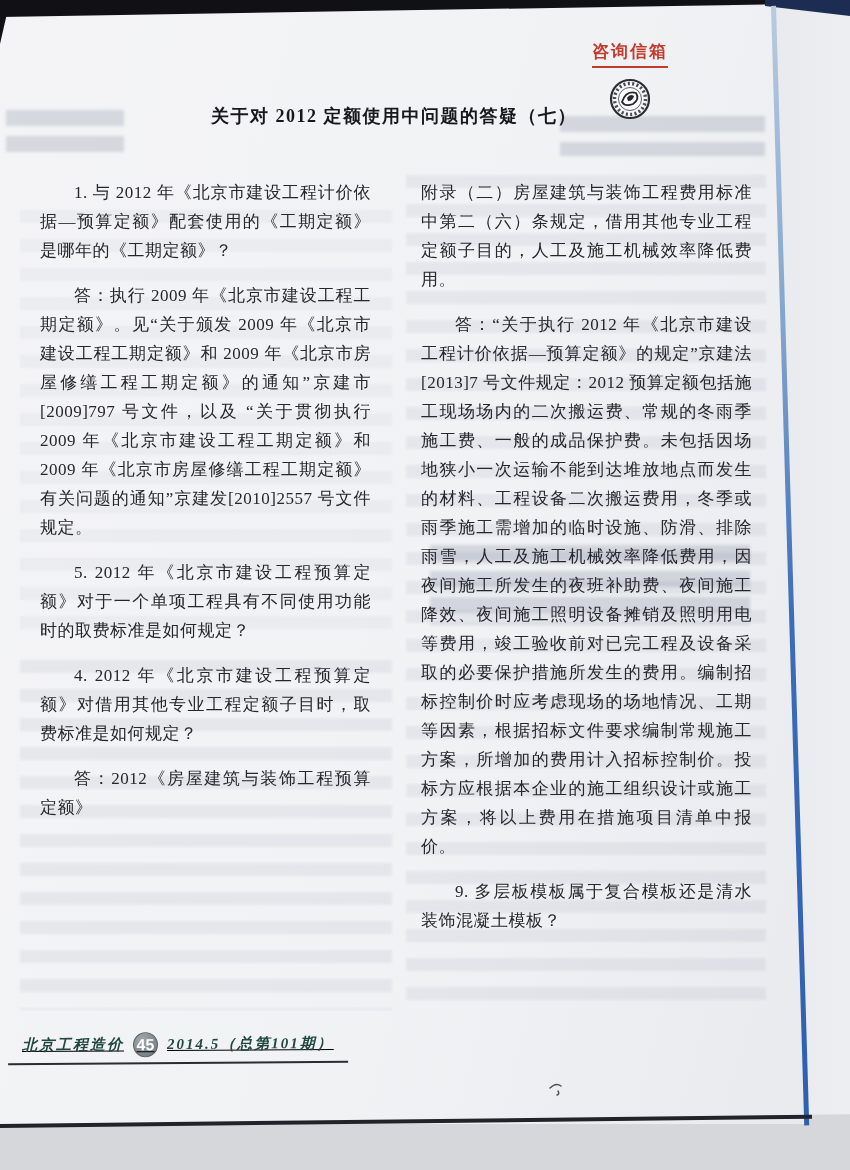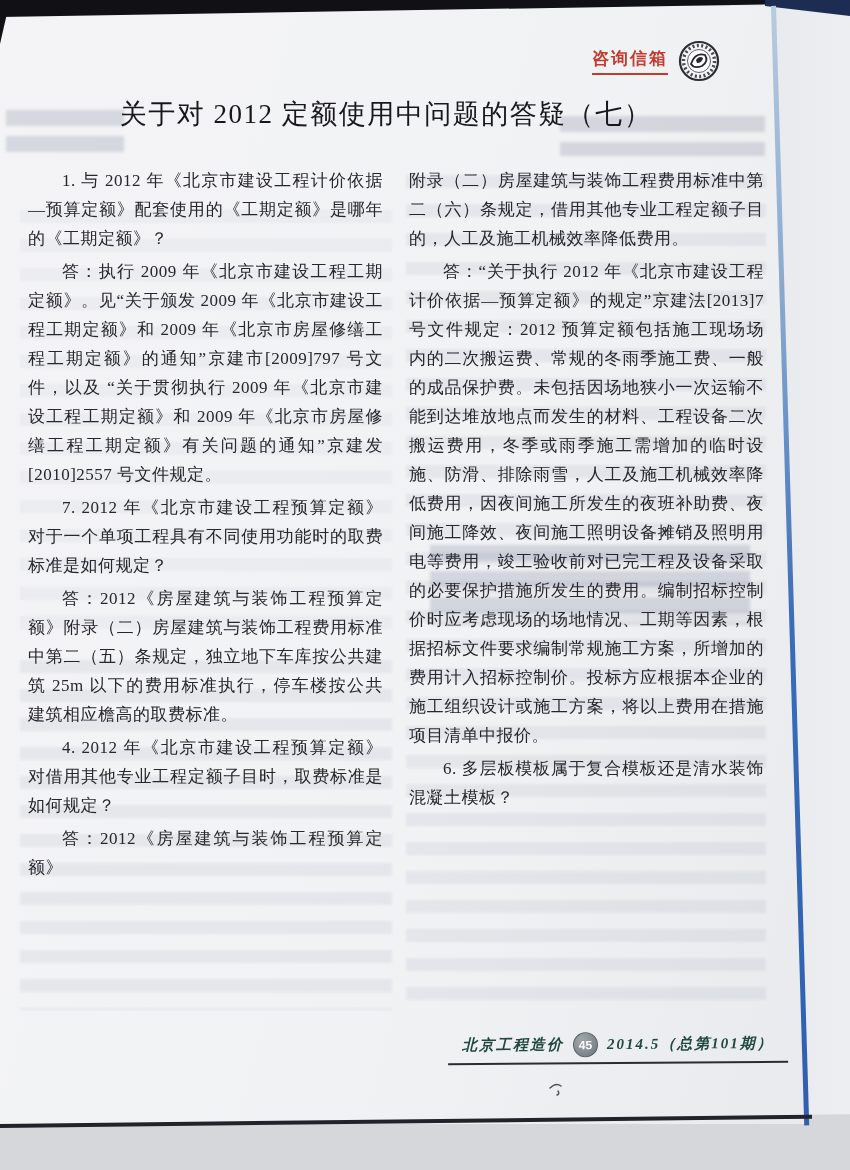--- a/index.html
+++ b/index.html
@@ -71,67 +71,67 @@
   }
   .ghost.faint{
     background:repeating-linear-gradient(180deg,
       rgba(108,118,145,0.05) 0 13px,rgba(0,0,0,0) 13px 29px);
   }
 
   .content{position:absolute;inset:0;}
 
   .header{
     position:absolute;top:40px;left:592px;
-    display:flex;align-items:center;gap:10px;
+    display:flex;align-items:center;gap:10px;flex-direction:column;
   }
   .header-label{
     font-family:"Liberation Sans","DejaVu Sans",sans-serif;
     font-size:17px;font-weight:bold;color:var(--accent-red);
     letter-spacing:2px;border-bottom:2.5px solid var(--accent-red);
     padding-bottom:3px;white-space:nowrap;
   }
   .seal{display:block;}
 
   .title{
-    position:absolute;top:96px;left:0;width:772px;margin:0;
-    text-align:center;font-size:27px;font-weight:400;color:#17171c;
+    position:absolute;top:96px;left:0;width:772px;margin:8px;
+    text-align:center;font-size:18px;font-weight:700;color:#17171c;
     letter-spacing:1.5px;
   }
 
   .columns{
     position:absolute;top:162px;left:24px;width:744px;
     display:flex;gap:18px;
   }
   .col{flex:1;min-width:0;}
   .para{
-    margin:4px;text-indent:2em;text-align:justify;
+    margin:16px;text-indent:2em;text-align:justify;
     font-size:17px;line-height:29px;color:var(--ink);
     letter-spacing:0.5px;
   }
   .para.flush{text-indent:0;}
 
   .footer{
-    position:absolute;top:1032px;left:16px;width:772px;
-    display:flex;justify-content:flex-end;
+    position:absolute;top:1032px;left:8px;width:772px;
+    display:flex;justify-content:flex-start;text-decoration:underline;
   }
   .footer-inner{
     display:flex;align-items:center;gap:9px;
     border-bottom:2px solid #2b2b30;padding:0 14px 5px 14px;
     transform:rotate(-0.4deg);
   }
   .footer-journal,.footer-issue{
     font-style:italic;font-weight:bold;font-size:15px;
     color:var(--footer-green);letter-spacing:2px;white-space:nowrap;
   }
   .page-badge{
     width:23px;height:23px;border-radius:50%;
     background:radial-gradient(circle at 35% 30%,#a0a8ae,#6e767d);
     border:1px solid #585e64;color:#fff;
     font-family:"Liberation Sans","DejaVu Sans",sans-serif;
-    font-size:12px;font-weight:bold;
+    font-size:16px;font-weight:bold;
     display:flex;align-items:center;justify-content:center;
   }
   .pen-mark{position:absolute;left:548px;top:1082px;}
 </style>
 </head>
 <body>
 
 <div class="scan">
 
   <div class="behind-right"></div>
@@ -164,29 +164,28 @@
         <path d="M18,20 Q21,15 25,18 Q24,23 19,23 Z" fill="#26262e"></path>
       </svg>
     </div>
 
     <h1 class="title">关于对 2012 定额使用中问题的答疑（七）</h1>
 
     <div class="columns">
       <div class="col">
           <p class="para">1. 与 2012 年《北京市建设工程计价依据—预算定额》配套使用的《工期定额》是哪年的《工期定额》？</p>
           <p class="para">答：执行 2009 年《北京市建设工程工期定额》。见“关于颁发 2009 年《北京市建设工程工期定额》和 2009 年《北京市房屋修缮工程工期定额》的通知”京建市[2009]797 号文件，以及 “关于贯彻执行 2009 年《北京市建设工程工期定额》和 2009 年《北京市房屋修缮工程工期定额》有关问题的通知”京建发[2010]2557 号文件规定。</p>
-          <p class="para">7. 2012 年《北京市建设工程预算定额》对于一个单项工程具有不同使用功能时的取费标准是如何规定？</p>
-          <p class="para">答：2012《房屋建筑与装饰工程预算定额》附录（二）房屋建筑与装饰工程费用标准中第二（五）条规定，独立地下车库按公共建筑 25m 以下的费用标准执行，停车楼按公共建筑相应檐高的取费标准。</p>
+          <p class="para">5. 2012 年《北京市建设工程预算定额》对于一个单项工程具有不同使用功能时的取费标准是如何规定？</p>
           <p class="para">4. 2012 年《北京市建设工程预算定额》对借用其他专业工程定额子目时，取费标准是如何规定？</p>
           <p class="para">答：2012《房屋建筑与装饰工程预算定额》</p>
         </div>
       <div class="col">
           <p class="para flush">附录（二）房屋建筑与装饰工程费用标准中第二（六）条规定，借用其他专业工程定额子目的，人工及施工机械效率降低费用。</p>
           <p class="para">答：“关于执行 2012 年《北京市建设工程计价依据—预算定额》的规定”京建法[2013]7 号文件规定：2012 预算定额包括施工现场场内的二次搬运费、常规的冬雨季施工费、一般的成品保护费。未包括因场地狭小一次运输不能到达堆放地点而发生的材料、工程设备二次搬运费用，冬季或雨季施工需增加的临时设施、防滑、排除雨雪，人工及施工机械效率降低费用，因夜间施工所发生的夜班补助费、夜间施工降效、夜间施工照明设备摊销及照明用电等费用，竣工验收前对已完工程及设备采取的必要保护措施所发生的费用。编制招标控制价时应考虑现场的场地情况、工期等因素，根据招标文件要求编制常规施工方案，所增加的费用计入招标控制价。投标方应根据本企业的施工组织设计或施工方案，将以上费用在措施项目清单中报价。</p>
-          <p class="para">6. 多层板模板属于复合模板还是清水装饰混凝土模板？</p>
+          <p class="para">9. 多层板模板属于复合模板还是清水装饰混凝土模板？</p>
         </div>
     </div>
 
     <div class="footer">
       <div class="footer-inner">
         <span class="footer-journal">北京工程造价</span>
         <span class="page-badge">45</span>
         <span class="footer-issue">2014.5（总第101期）</span>
       </div>
     </div>

